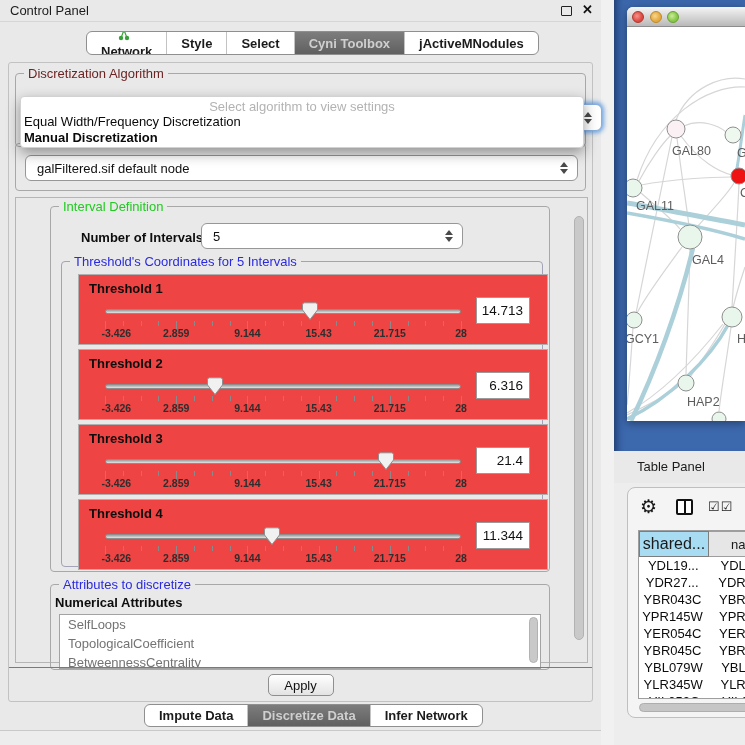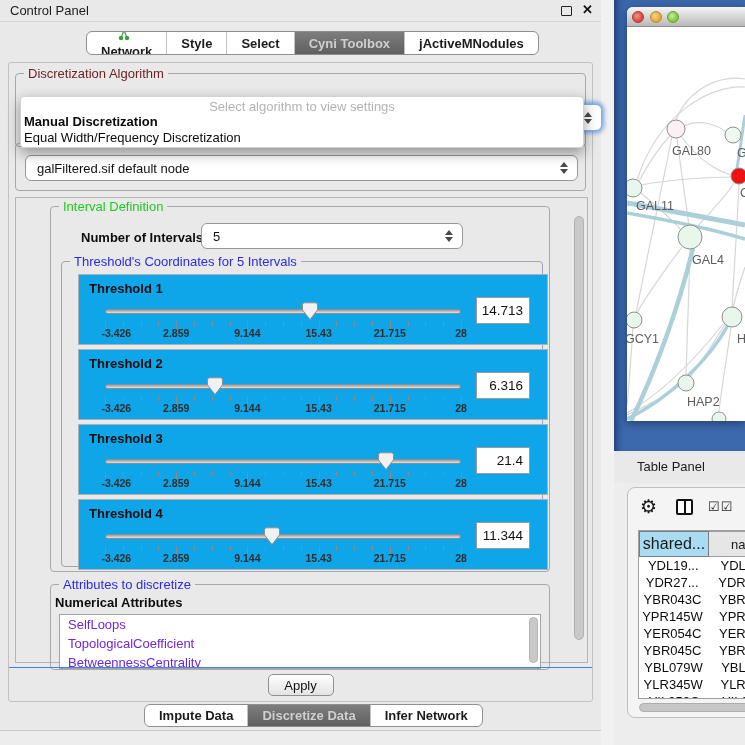--- a/index.html
+++ b/index.html
@@ -61,41 +61,41 @@
     border:1px solid #b5b5b5; background:#e9e9e9; }
   .vscroll { position:absolute; right:2px; top:4px; width:12px; height:454px; }
   .vscroll .thumb { position:absolute; left:1px; width:10px; background:#c9c9c9;
     border:1px solid #b2b2b2; border-radius:6px; cursor:pointer; }
   .list-vscroll { position:absolute; right:1px; top:1px; width:11px; bottom:1px; }
   .list-vscroll .thumb { position:absolute; left:1px; top:1px; width:9px; height:46px;
     background:#c9c9c9; border:1px solid #b2b2b2; border-radius:5px; cursor:pointer; }
 
   
   .threshold-panel { position:absolute; left:16px; width:470px; height:71px;
-    border:1px solid #b0b0b0; background:#0ea5e9; }
+    border:1px solid #b0b0b0; background:#ef4444; }
   .thr-title { position:absolute; left:10px; top:6px; font-size:13px; font-weight:700; color:#0d0d0d; }
   .track-wrap { position:absolute; left:26px; top:27px; width:356px; height:18px; }
   .track { position:absolute; left:0; right:0; top:7px; height:5px; border-radius:3px;
     border:1px solid #8d8d8d; background:linear-gradient(#9d9d9d,#e3e3e3); }
   .thumb-sl { position:absolute; top:0; width:16px; height:19px; cursor:pointer; }
   .ticks { position:absolute; left:26px; top:46px; width:356px; height:8px; }
   .tick { position:absolute; top:0; width:1px; background:#8a8a8a; }
   .tick-labels { position:absolute; left:26px; top:52px; width:356px; height:12px; }
   .tick-label { position:absolute; font-size:10.5px; font-weight:700; color:#2e2e2e;
     transform:translateX(-50%); white-space:nowrap; }
   .tick-label.first { transform:translateX(-12%); }
   .value-box { position:absolute; right:17px; top:22px; width:54px; height:27px;
     background:#fff; border:1px solid #9a9a9a; font-size:13.5px; color:#111;
     display:flex; align-items:center; justify-content:flex-end; padding-right:6px; }
 
   
   .attr-subtitle { position:absolute; left:4px; top:10px; font-size:13px; font-weight:700; color:#0d0d0d; }
   .attr-list { position:absolute; left:8px; top:29px; right:8px; bottom:0;
     background:#fff; border:1px solid #a3a3a3; overflow:hidden; }
-  .attr-item { font-size:13px; color:#6d28d9; line-height:19px; padding-left:8px; cursor:pointer; }
+  .attr-item { font-size:13px; color:#737373; line-height:19px; padding-left:8px; cursor:pointer; }
 
   .apply-strip { position:absolute; left:0; right:0; top:604px; height:36px; border-top:1px solid #3b82f6; }
   .apply-btn { position:absolute; left:50%; top:6px; transform:translateX(-50%);
     width:66px; height:22px; background:linear-gradient(#ffffff,#e3e3e3);
     border:1px solid #8f8f8f; border-radius:5px; font-size:13px; color:#111;
     display:flex; align-items:center; justify-content:center; cursor:pointer; }
 
   .bottom-tabbar { position:absolute; left:144px; top:704px; height:23px; display:flex;
     background:#fff; border:1px solid #8f8f8f; border-radius:6px; overflow:hidden; }
 
@@ -186,22 +186,22 @@
         <div class="combo-focus-ghost">
           <span class="spinner">
             <span class="up"></span>
               <span class="dn"></span>
           </span>
         </div>
 
         <div class="algo-popup">
           <div class="popup-placeholder">Select algorithm to view settings</div>
           <div id="popup-items">
+              <div class="popup-item">Equal Width/Frequency Discretization</div>
               <div class="popup-item bold">Manual Discretization</div>
-              <div class="popup-item">Equal Width/Frequency Discretization</div>
             </div>
         </div>
       </div>
 
       <div class="groupbox" style="left:6px; top:80px; width:571px; height:48px;">
         <span class="group-title t-black">Table Data</span>
         <div class="combo" style="left:9px; top:11px; width:553px; height:26px;">
           <span>galFiltered.sif default node</span>
           <span class="spinner">
             <span class="up"></span>

